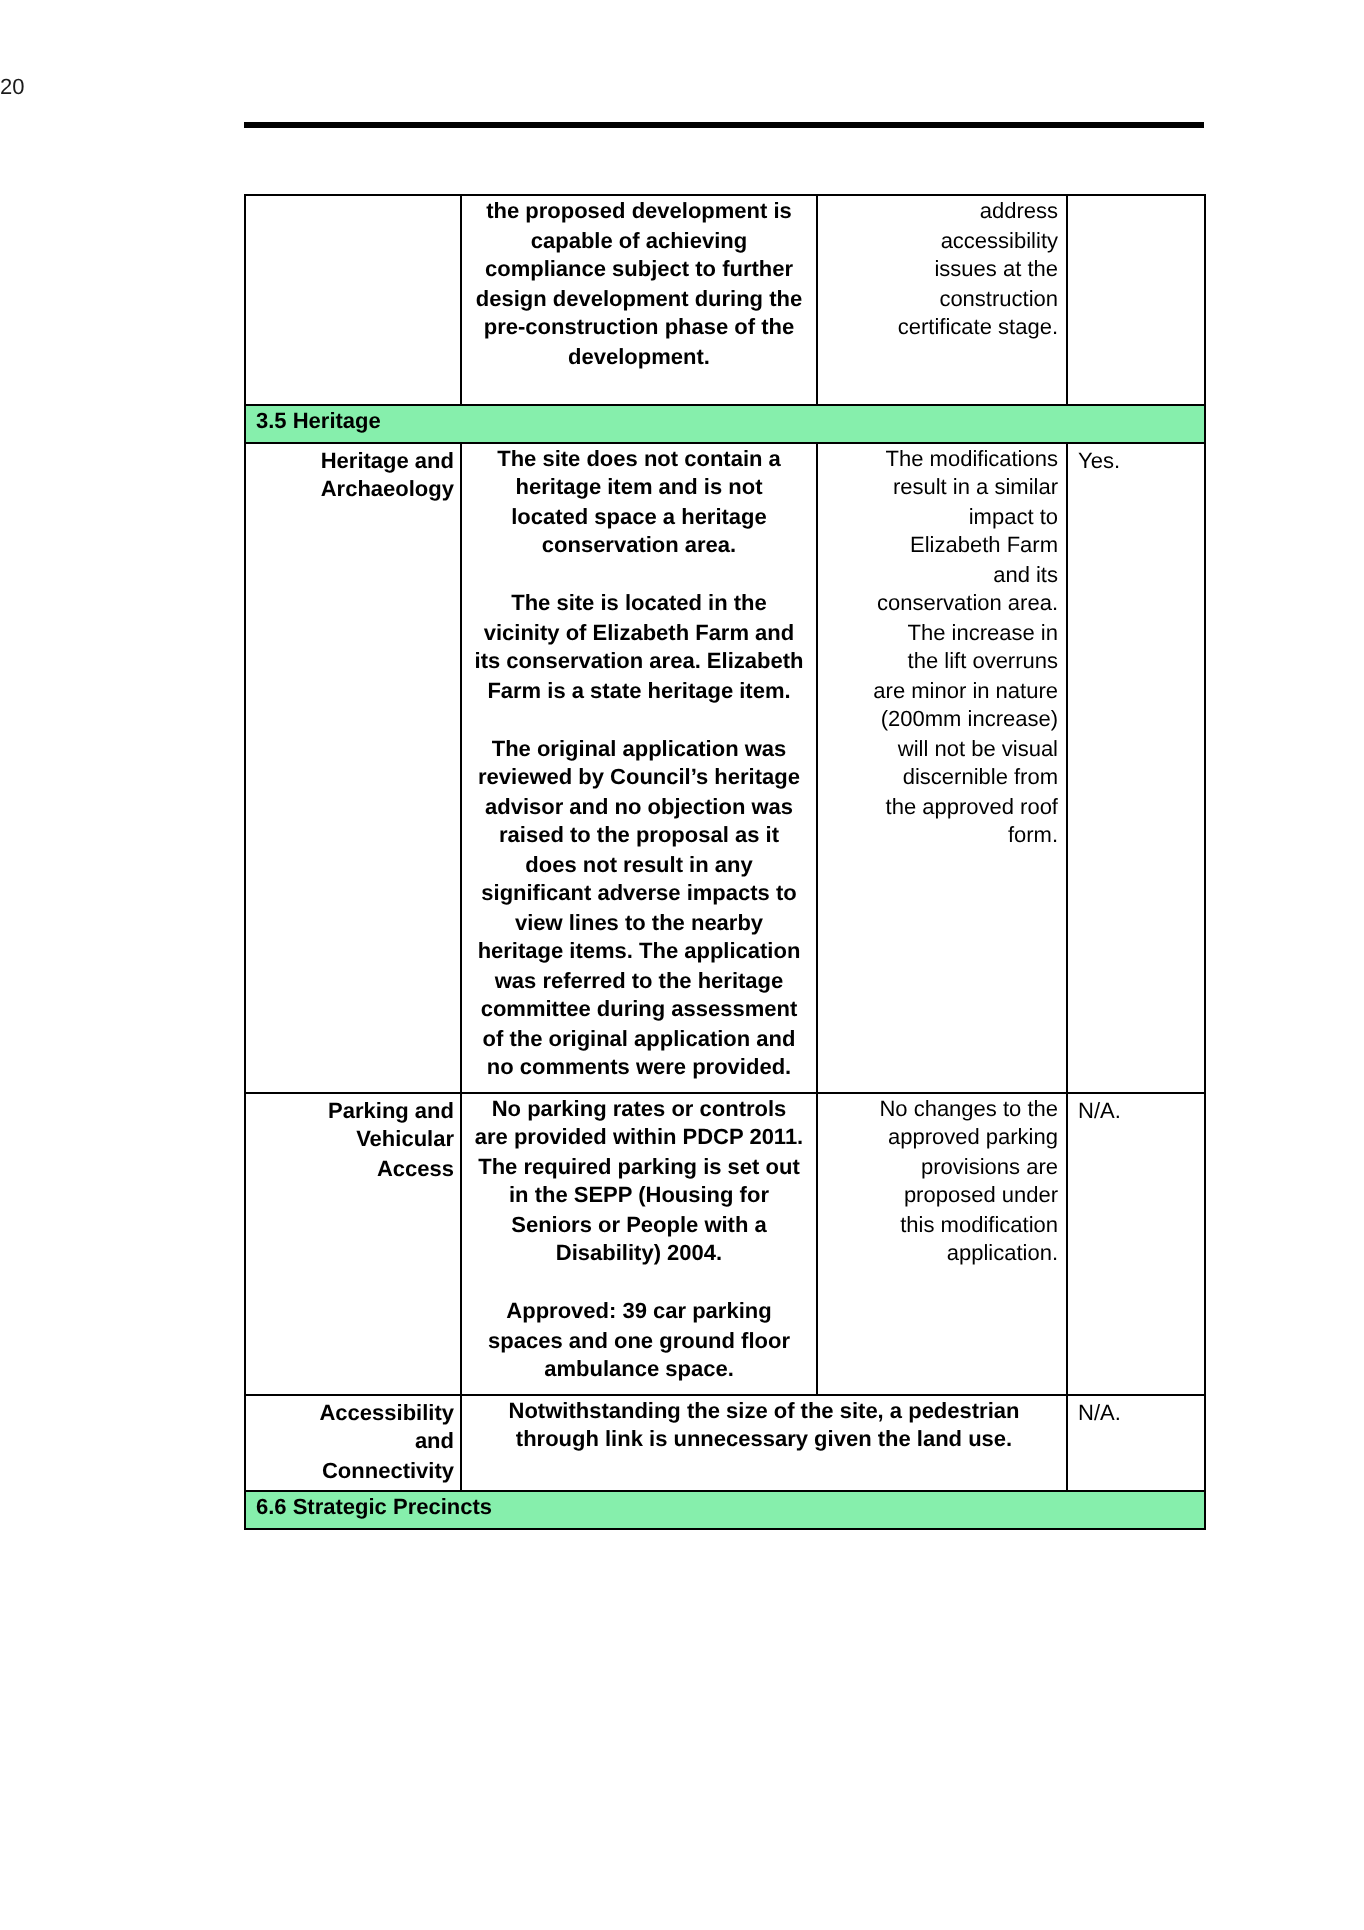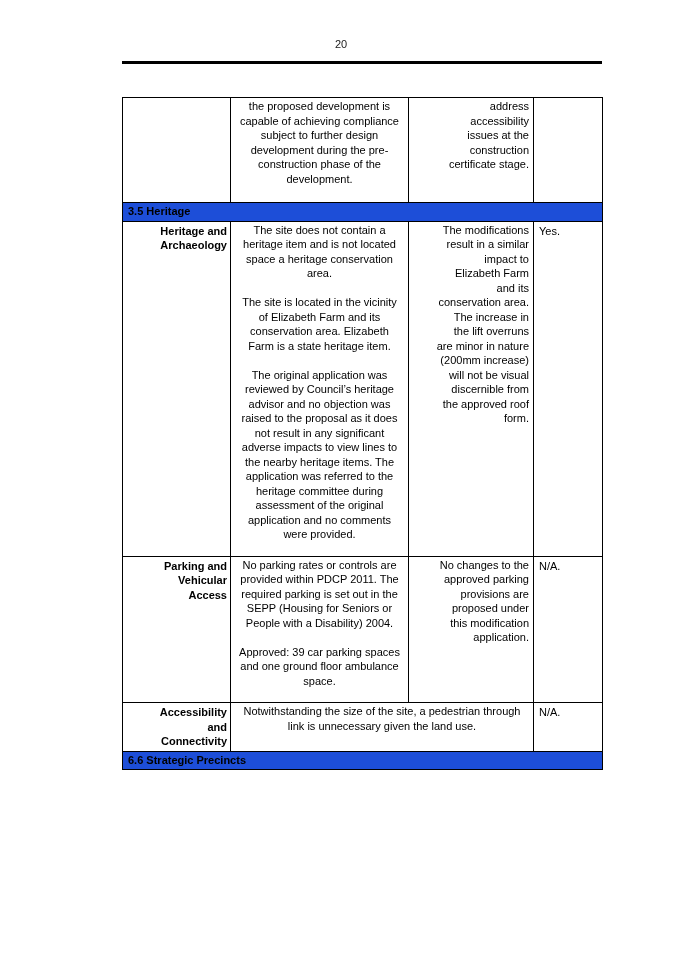--- a/index.html
+++ b/index.html
@@ -14,21 +14,21 @@
     background: #ffffff;
     font-family: "Liberation Sans", sans-serif;
     color: #000000;
     overflow: hidden;
   }
   .page-number {
     position: absolute;
     top: 38px;
     left: 0;
     width: 682px;
-    text-align: center;
+    text-align: left;
     font-size: 11px;
     line-height: 13px;
     color: #1a1a1a;
   }
   .header-rule {
     position: absolute;
     top: 61px;
     left: 122px;
     width: 480px;
     height: 3px;
@@ -55,35 +55,36 @@
     padding: 1px 5px 2px 5px;
   }
   td.col1 {
     font-weight: bold;
     white-space: pre-line;
     padding: 2px 3px 2px 5px;
     text-align: right;
   }
   td.col2 {
     text-align: justify;
-    padding: 1px 6px 14px 6px;
+    padding: 1px 6px 4px 6px;
+    font-weight: bold;
   }
   td.col2.no-justify {
     text-align: left;
   }
   td.col3 {
     white-space: pre-line;
     padding: 1px 4px 2px 8px;
     text-align: right;
   }
   td.col4 {
     padding: 2px 3px 2px 5px;
   }
   tr.section-row td {
-    background: #1d4ed8;
+    background: #86efac;
     font-weight: bold;
     padding: 1px 5px 2px 5px;
     height: 13px;
   }
   tr.row-continuation { height: 105px; }
   tr.row-accessibility { height: 43px; }
 
   .assessment-table p {
     margin: 0 0 14.5px 0;
     text-align: center;

